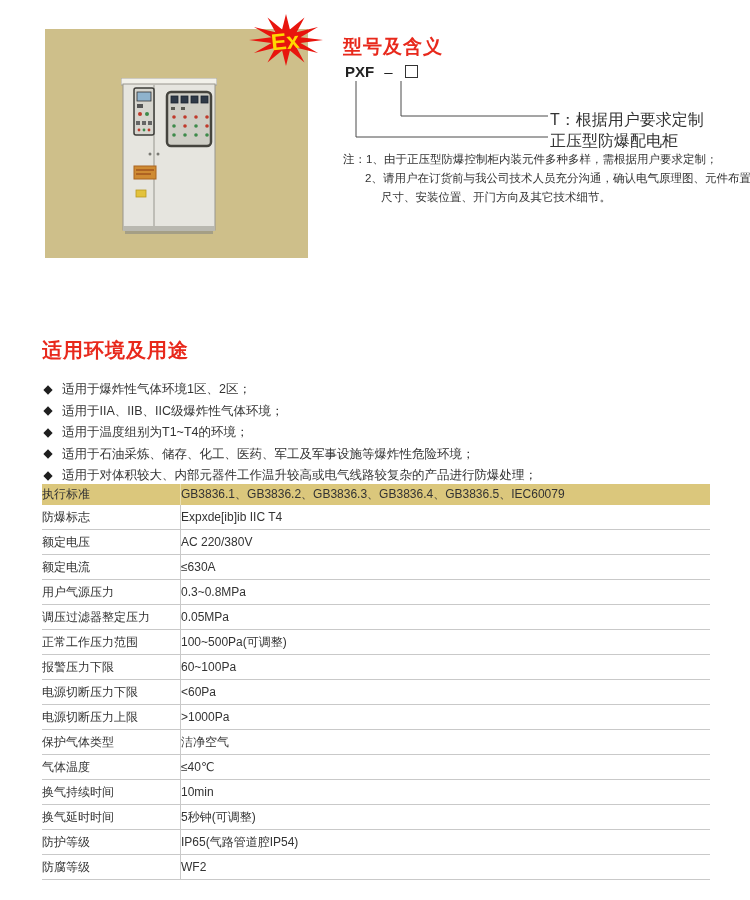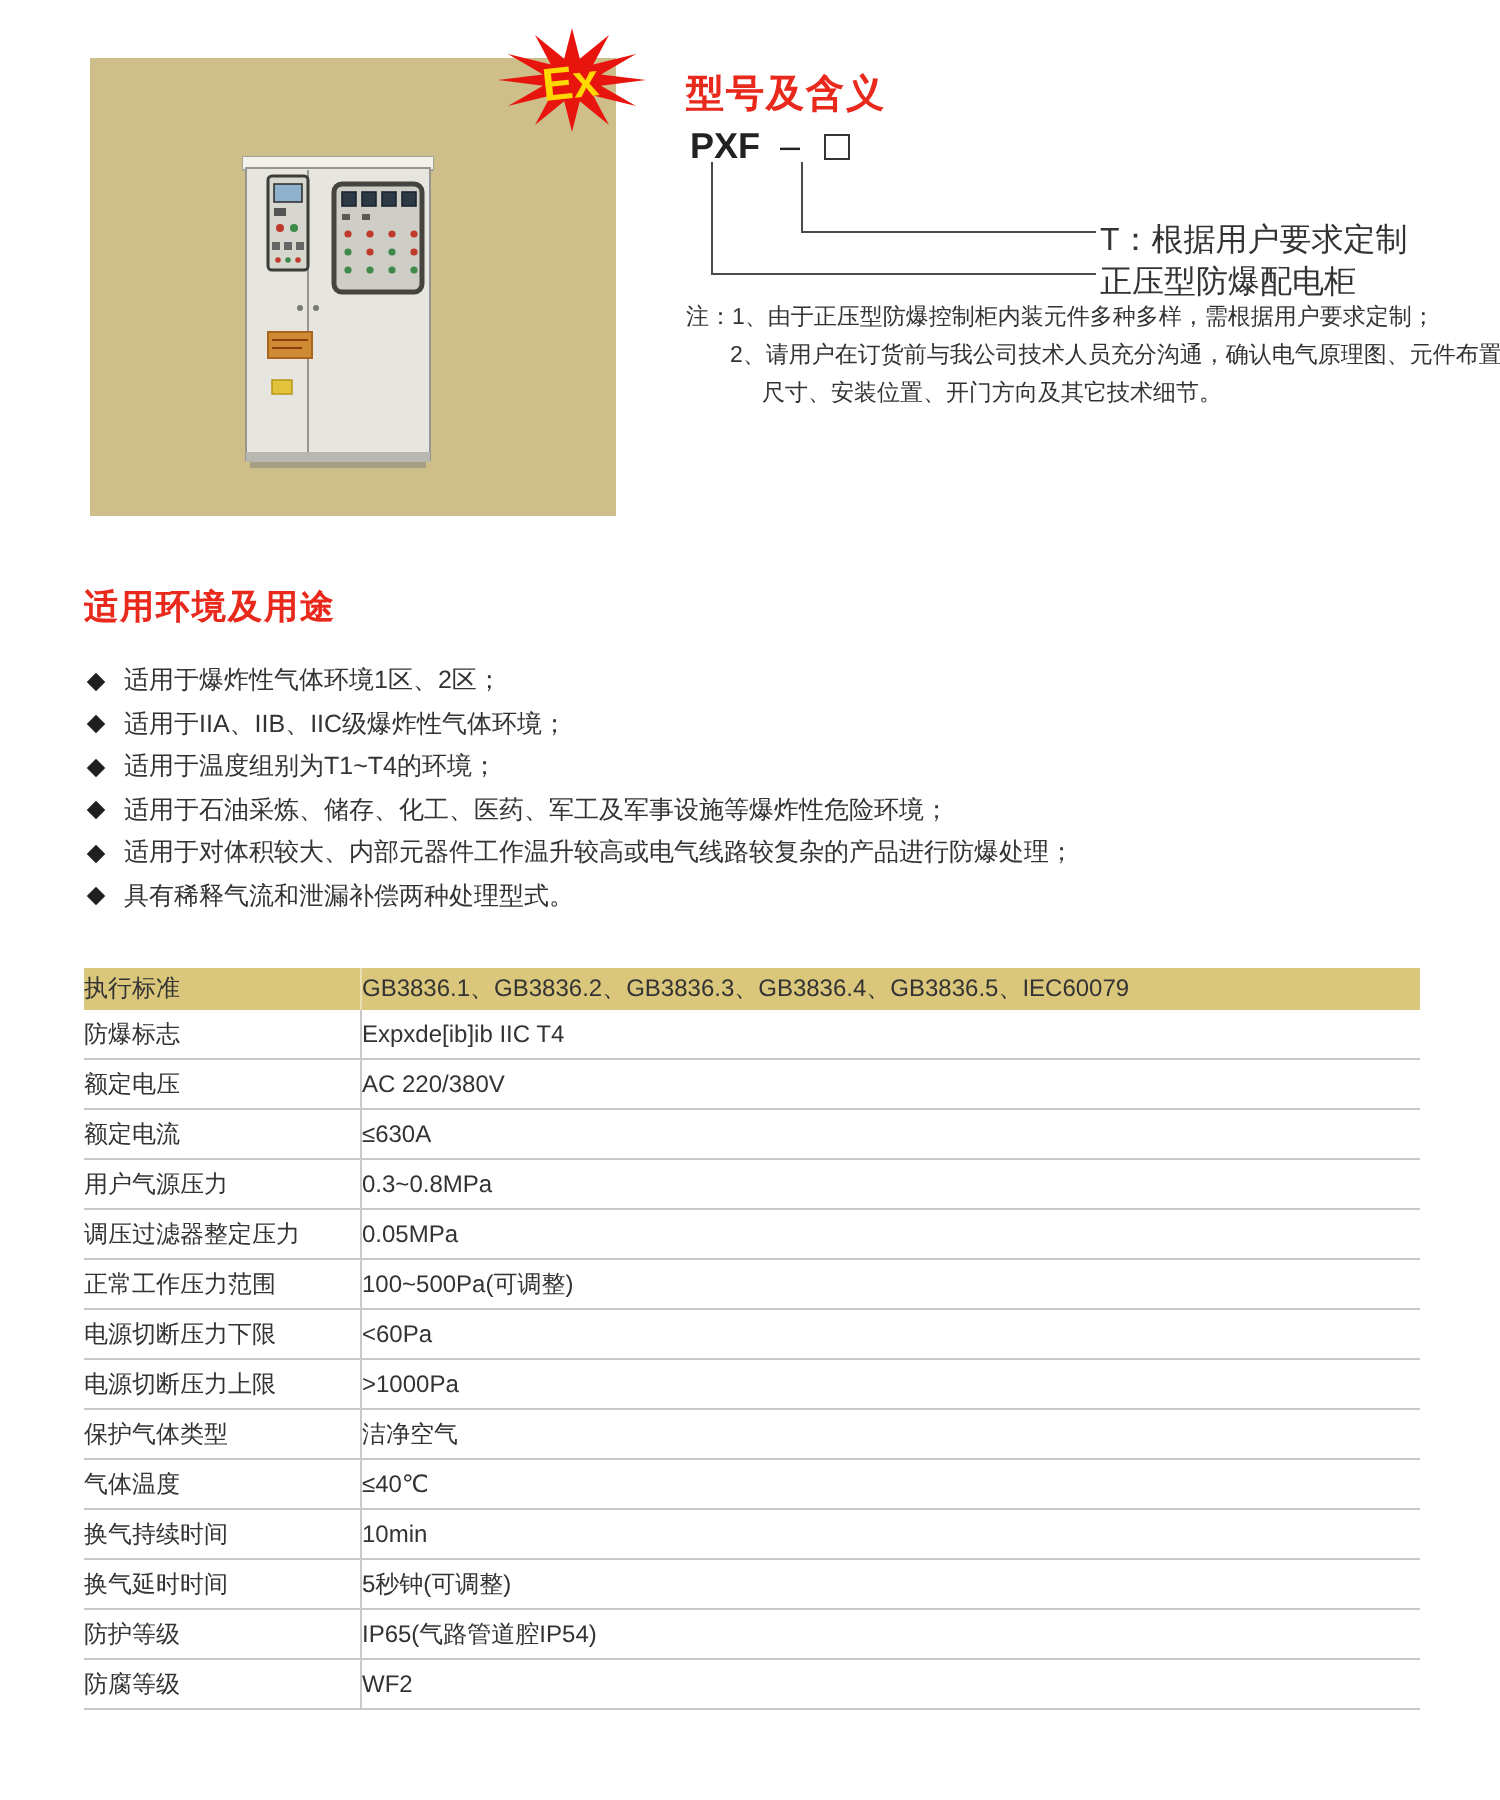--- a/index.html
+++ b/index.html
@@ -8,36 +8,36 @@
 
   
   .photo{position:absolute;left:45px;top:29px;width:263px;height:229px;background:#cebf8a;}
   .cabinet-svg{position:absolute;left:76px;top:49px;}
   .ex-star{position:absolute;left:203px;top:-17px;}
 
   
   .model-section{position:absolute;left:343px;top:30px;width:400px;height:195px;}
   .sec-heading{margin:0;font-size:18px;font-weight:bold;color:#e8291c;letter-spacing:1px;}
   .model-section .sec-heading{position:absolute;left:0;top:4px;font-size:19px;}
-  .model-row{position:absolute;left:2px;top:33px;font-size:18px;color:#222;font-weight:bold;
+  .model-row{position:absolute;left:2px;top:33px;font-size:15px;color:#222;font-weight:bold;
              display:flex;align-items:center;}
   .model-dash{margin:0 12px 0 10px;font-weight:normal;}
   .model-box{display:inline-block;width:11px;height:11px;border:1.5px solid #333;background:#fff;}
   .callout-lines{position:absolute;left:0;top:50px;}
   .callout{position:absolute;left:207px;font-size:16px;color:#333;white-space:nowrap;}
   .callout-t{top:80px;}
   .callout-main{top:101px;}
   .notes{position:absolute;left:0;top:120px;font-size:11.5px;line-height:19px;color:#333;}
   .note-line{white-space:nowrap;}
   .note-1{padding-left:22px;}
   .note-2{padding-left:38px;}
 
   
   .usage-section{position:absolute;left:42px;top:292px;width:670px;}
-  .usage-section .sec-heading{font-size:17px;margin-bottom:15px;}
+  .usage-section .sec-heading{font-size:20px;margin-bottom:15px;margin-top:45px;}
   .usage-list{list-style:none;margin:0;padding:0;}
   .usage-list li{display:flex;align-items:center;height:21.5px;font-size:12.5px;color:#333;}
   .diamond{width:8px;height:8px;background:#1f1f1f;transform:rotate(45deg) scale(0.82);
            margin:0 10px 0 2px;flex:0 0 auto;}
 
   
   .tech-section{position:absolute;left:42px;top:484px;width:668px;}
   .tech-section .sec-heading{font-size:17px;margin-bottom:7px;}
   table.params{width:668px;border-collapse:collapse;table-layout:fixed;}
   table.params td{height:24px;font-size:12px;color:#333;padding:0;vertical-align:middle;
@@ -181,20 +181,24 @@
           </tr>
         <tr class="body-row">
             <td class="k">调压过滤器整定压力</td>
             <td class="v">0.05MPa</td>
           </tr>
         <tr class="body-row">
             <td class="k">正常工作压力范围</td>
             <td class="v">100~500Pa(可调整)</td>
           </tr>
         <tr class="body-row">
+            <td class="k">报警压力下限</td>
+            <td class="v">60~100Pa</td>
+          </tr>
+        <tr class="body-row">
             <td class="k">电源切断压力下限</td>
             <td class="v">&lt;60Pa</td>
           </tr>
         <tr class="body-row">
             <td class="k">电源切断压力上限</td>
             <td class="v">&gt;1000Pa</td>
           </tr>
         <tr class="body-row">
             <td class="k">保护气体类型</td>
             <td class="v">洁净空气</td>

